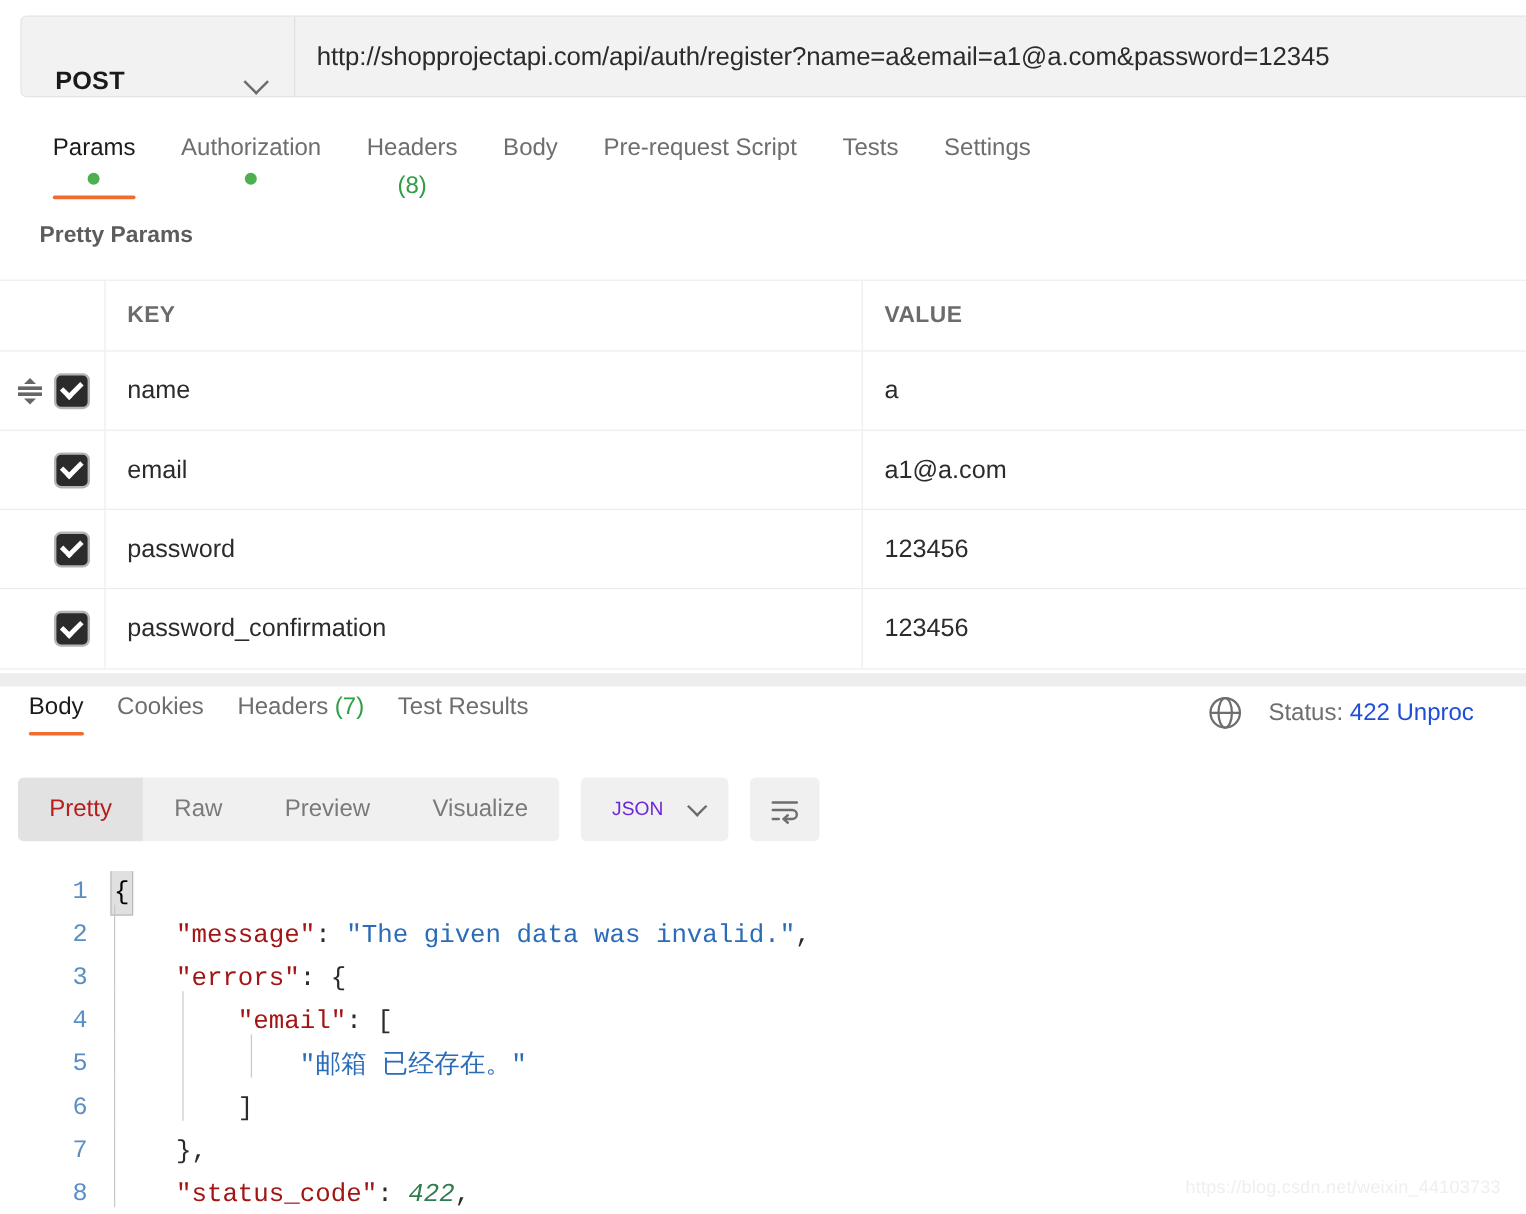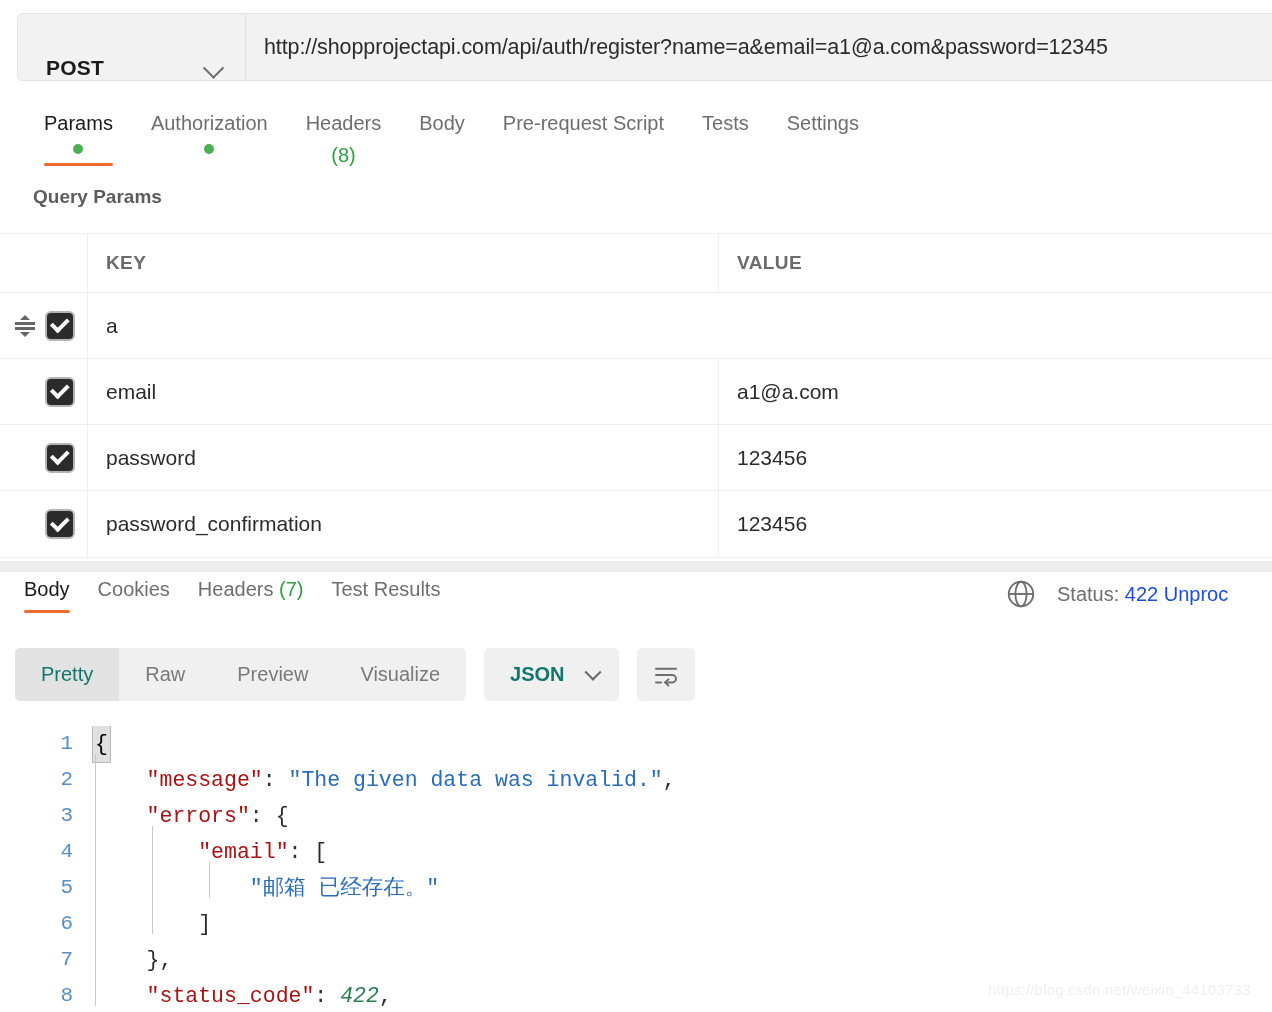--- a/index.html
+++ b/index.html
@@ -260,35 +260,35 @@
   }
   .seg {
     display: flex;
     align-items: center;
     padding: 0 26px;
     font-size: 20px;
     color: #7a7a7a;
     cursor: pointer;
     white-space: nowrap;
   }
-  .seg.active { background: #e2e2e2; color: #0f766e; }
+  .seg.active { background: #e2e2e2; color: #b91c1c; }
   #lang-select {
     display: flex;
     align-items: center;
     gap: 22px;
     height: 53px;
     padding: 0 20px 0 26px;
     background: #f0f0f0;
     border-radius: 5px;
     cursor: pointer;
   }
   #lang-label {
-    font-size: 20px;
-    font-weight: 700;
-    color: #0f766e;
+    font-size: 16px;
+    font-weight: 400;
+    color: #6d28d9;
   }
   .chev-sm {
     width: 12px; height: 12px;
     border-right: 2px solid #6b6b6b;
     border-bottom: 2px solid #6b6b6b;
     transform: rotate(45deg) translate(-2px,-2px);
   }
   #wrap-btn {
     width: 58px; height: 53px;
     background: #f0f0f0;
@@ -390,21 +390,21 @@
     <span>Pre-request Script</span>
   </div>
   <div class="rtab">
     <span>Tests</span>
   </div>
   <div class="rtab">
     <span>Settings</span>
   </div>
 </div>
 
-<div id="query-params-title">Query Params</div>
+<div id="query-params-title">Pretty Params</div>
 
 <div id="params-table">
   <div class="prow head">
     <div class="cell-handle"></div>
     <div class="cell-key">
       <span class="colhead">KEY</span>
     </div>
     <div class="cell-val">
       <span class="colhead">VALUE</span>
     </div>
@@ -413,20 +413,23 @@
   <div class="prow">
     <div class="cell-handle">
       <span class="drag-handle">
         <span class="ar ar-up"></span>
           <i></i>
           <i></i>
           <span class="ar ar-dn"></span>
       </span>
       <span class="cbx"></span>
     </div>
+    <div class="cell-key">
+      <span class="ptext">name</span>
+    </div>
     <div class="cell-val">
       <span class="ptext">a</span>
     </div>
   </div>
 
   <div class="prow">
     <div class="cell-handle">
       <span class="cbx"></span>
     </div>
     <div class="cell-key">

